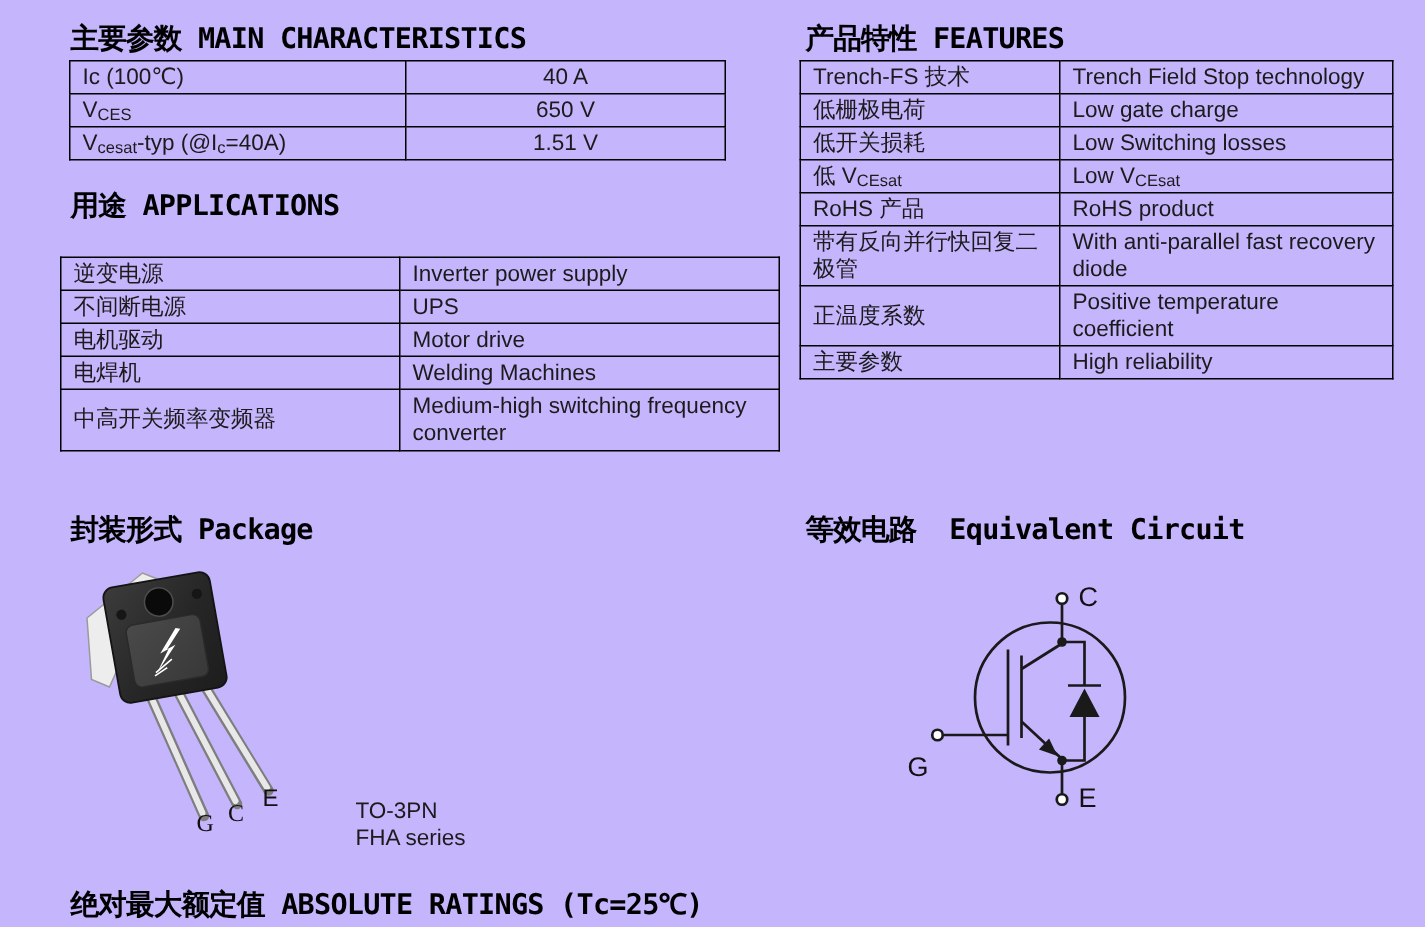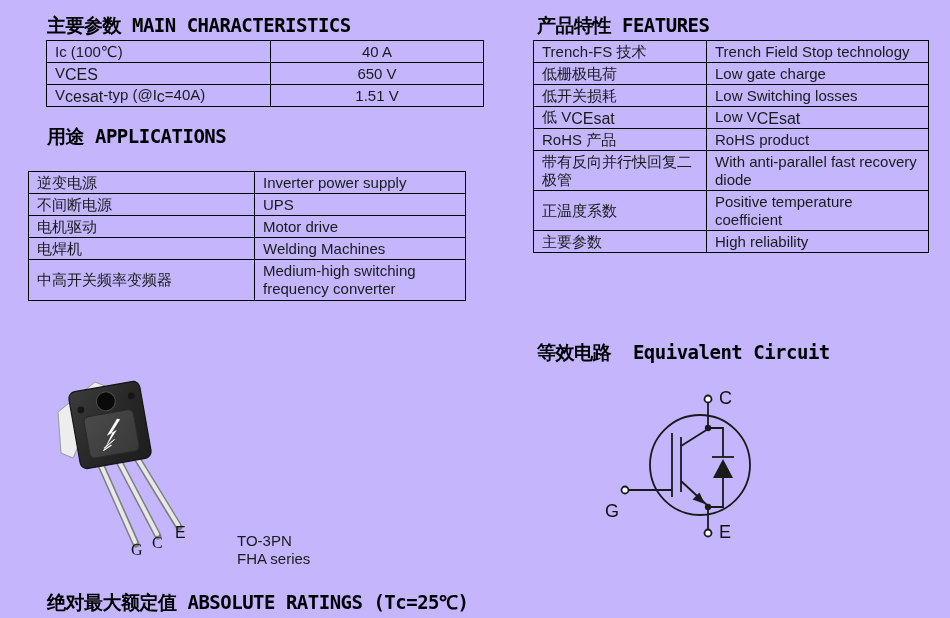--- a/index.html
+++ b/index.html
@@ -28,26 +28,26 @@
     table-layout: fixed;
   }
   td {
     border: 1.6px solid #000;
     font-size: 15px;
     line-height: 18px;
     padding: 1px 8px;
     vertical-align: middle;
     overflow: hidden;
   }
-  sub { font-size: 16px; line-height: 1; vertical-align: -2px; margin-top: 45px; }
+  sub { font-size: 11px; line-height: 1; vertical-align: -2px; margin-top: 45px; }
   .t-main { left:46px; top:40px;  width:438px;border-radius:19px; }
   .t-main td { height: 22px; }
   .t-main .col-param { width: 224px; }
   .t-main .val { text-align: center; }
-  .t-app  { left:28px; top:171px; width:438px; }
+  .t-app  { left:40px; top:171px; width:480px; }
   .t-app td { height: 22px; }
   .t-app .col-cn { width: 226px; }
   .t-app tr.dbl td { height: 41px; }
   .t-feat { left:533px; top:40px; width:396px; }
   .t-feat td { height: 22px; }
   .t-feat .col-cn { width: 173px; }
   .t-feat tr.dbl td { height: 40px; }
   .h-main { left:47px;  top:13px; }
   .h-app  { left:47px;  top:124px; }
   .h-pkg  { left:47px;  top:340px; }
@@ -75,20 +75,21 @@
   }
 </style>
 </head>
 <body>
 
 <div class="page">
 
   <div class="heading h-main">主要参数 MAIN CHARACTERISTICS</div>
   <div class="heading h-feat">产品特性 FEATURES</div>
   <div class="heading h-app">用途 APPLICATIONS</div>
+  <div class="heading h-pkg">封装形式 Package</div>
   <div class="heading h-eq">等效电路  Equivalent Circuit</div>
   <div class="heading h-abs">绝对最大额定值 ABSOLUTE RATINGS (Tc=25℃)</div>
 
   <table class="t-main">
     <tbody>
         <tr>
       <td class="col-param">Ic (100℃)</td>
       <td class="val">40 A</td>
     </tr>
     <tr>

